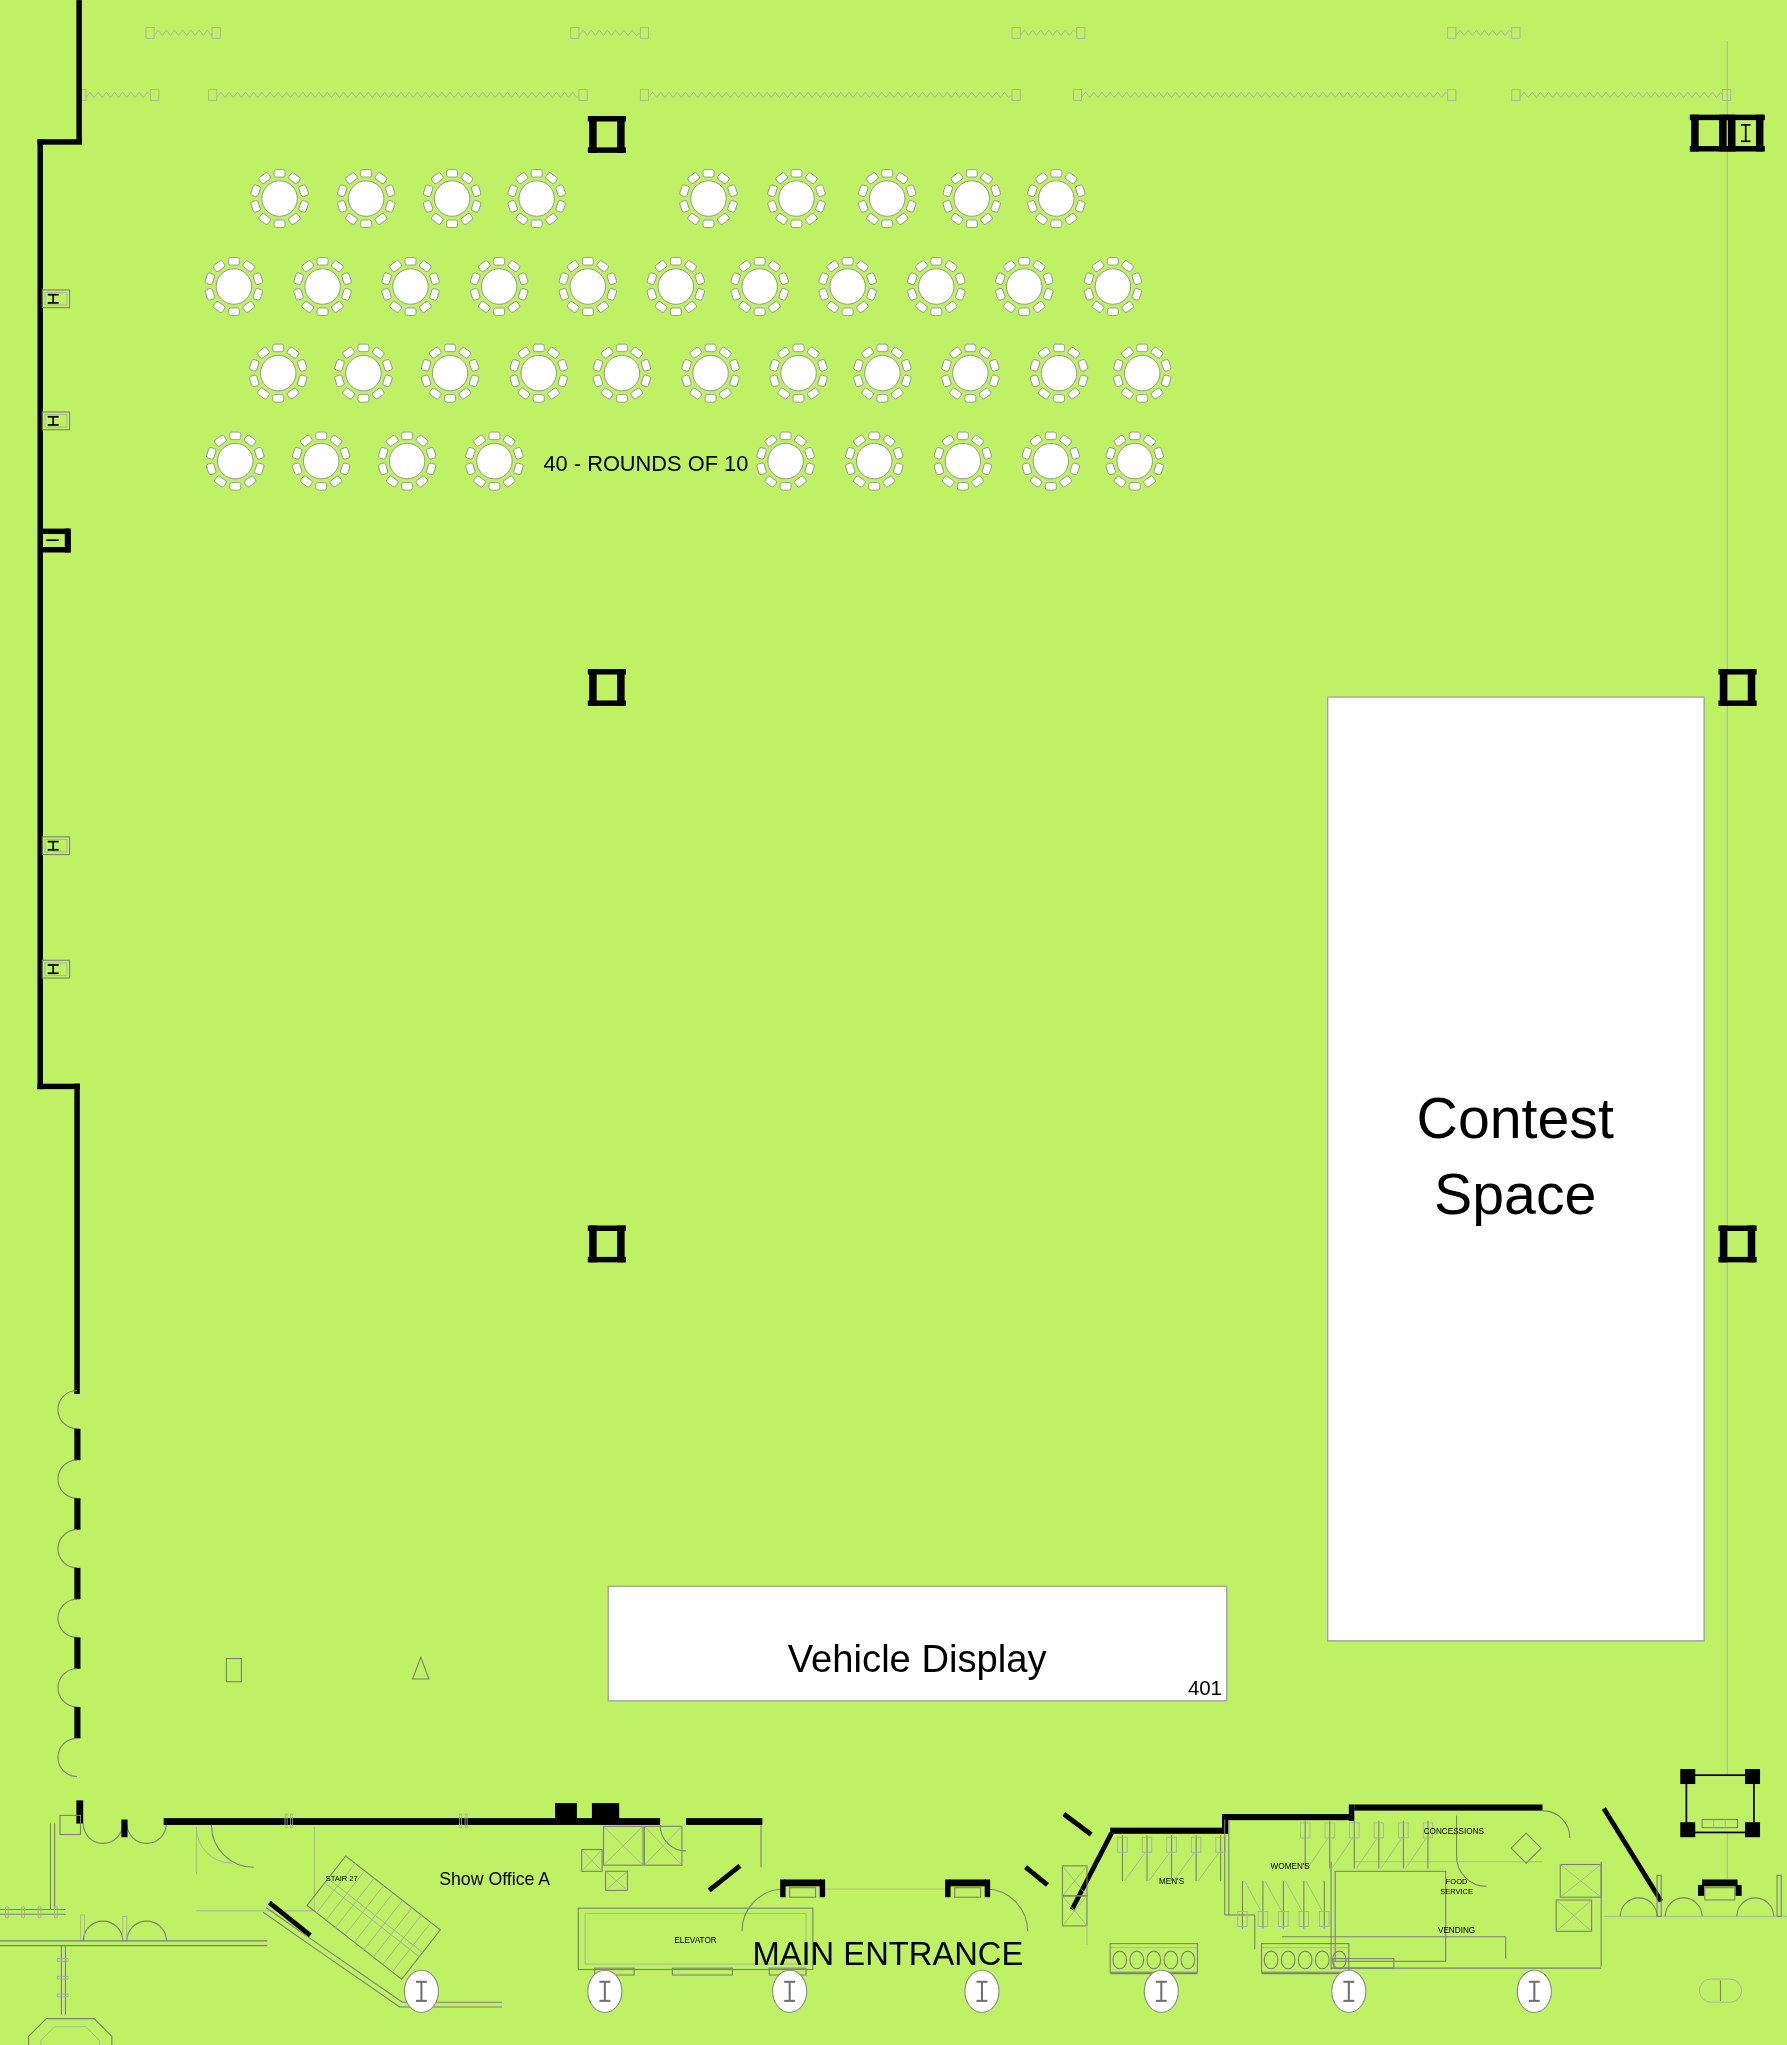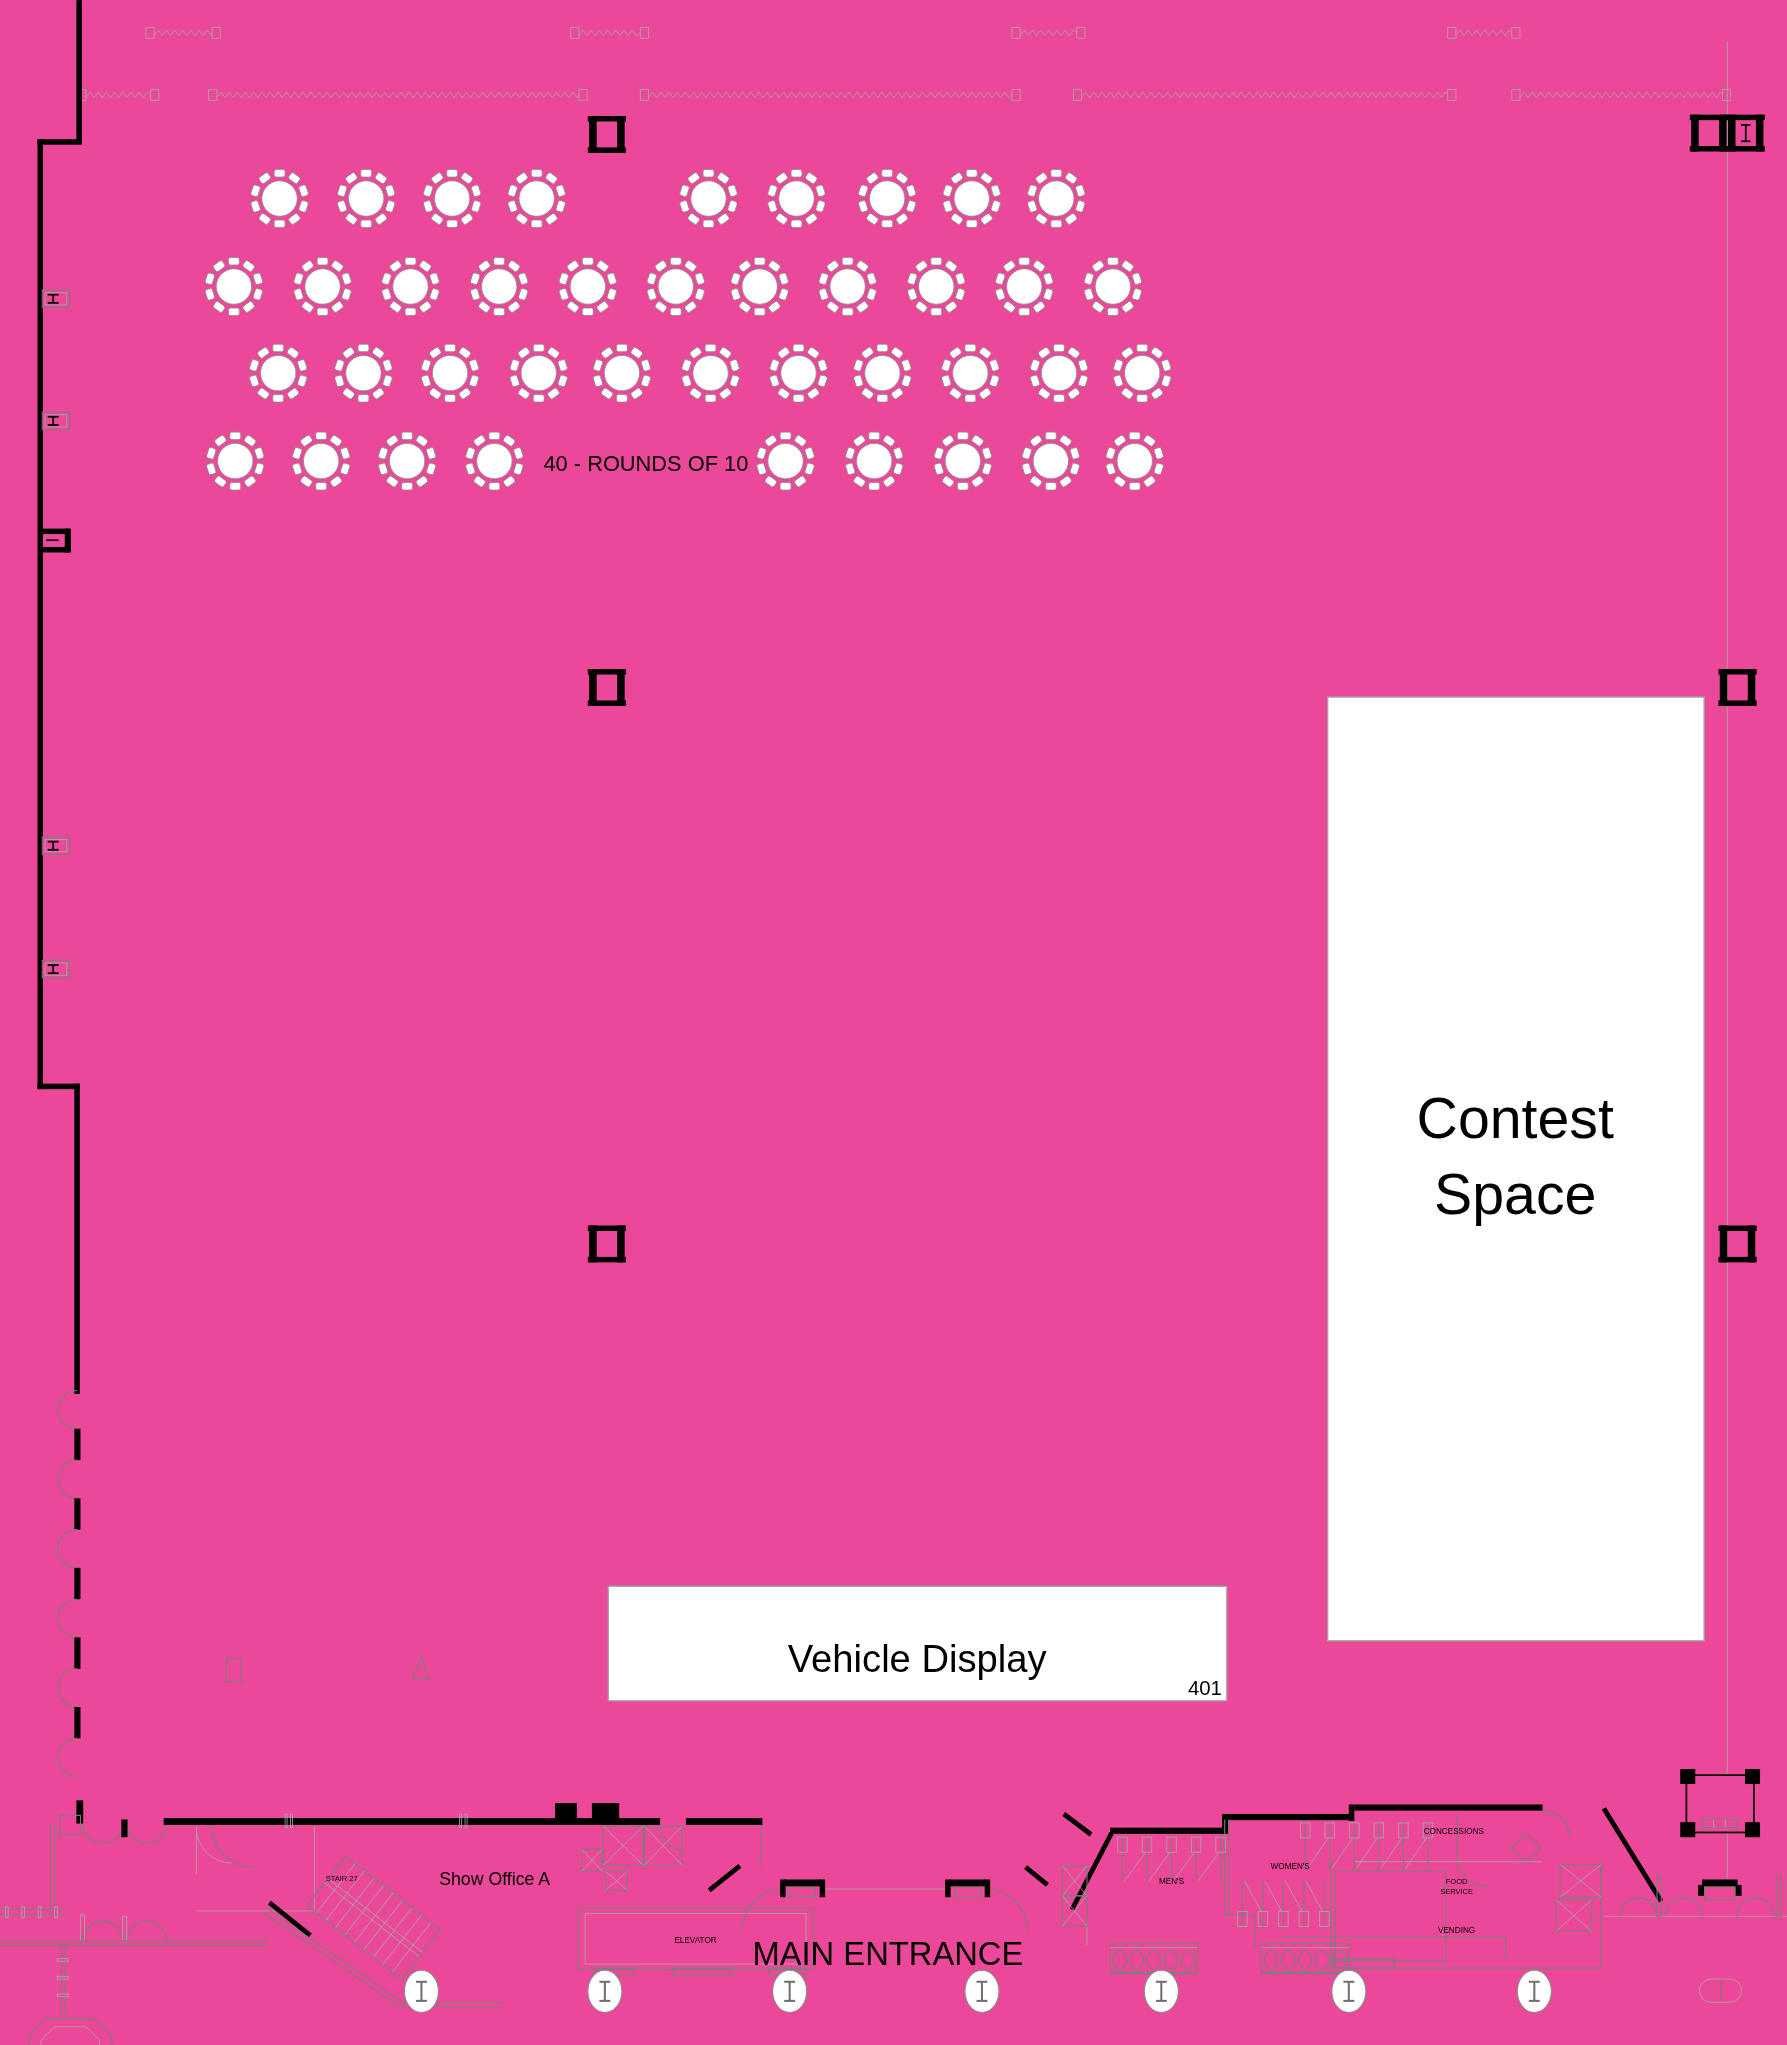--- a/index.html
+++ b/index.html
@@ -1,16 +1,16 @@
 <!DOCTYPE html>
 <html style="font-size:11px"><head>
 <meta charset="utf-8">
 <style>
   html,body{margin:0;padding:0;background:#ffffff;}
-  .plan-wrap{position:relative;width:1788px;height:2046px;background:#ec4899;overflow:hidden;}
+  .plan-wrap{position:relative;width:1788px;height:2046px;background:#bef264;overflow:hidden;}
   svg{display:block;}
   svg text{fill:#000;font-family:"Liberation Sans", sans-serif;}
   .w{fill:#000;stroke:none;}
   .bk{fill:none;stroke:#000;stroke-width:7;}
   .bk2{fill:none;stroke:#000;stroke-width:2.5;}
   .ln{fill:none;stroke:#7d7d7d;stroke-width:1.6;}
   .lt{fill:none;stroke:#a8a8a8;stroke-width:1.2;}
   .box{fill:#fff;stroke:#a2a2a2;stroke-width:2;}
 </style>
 </head>

